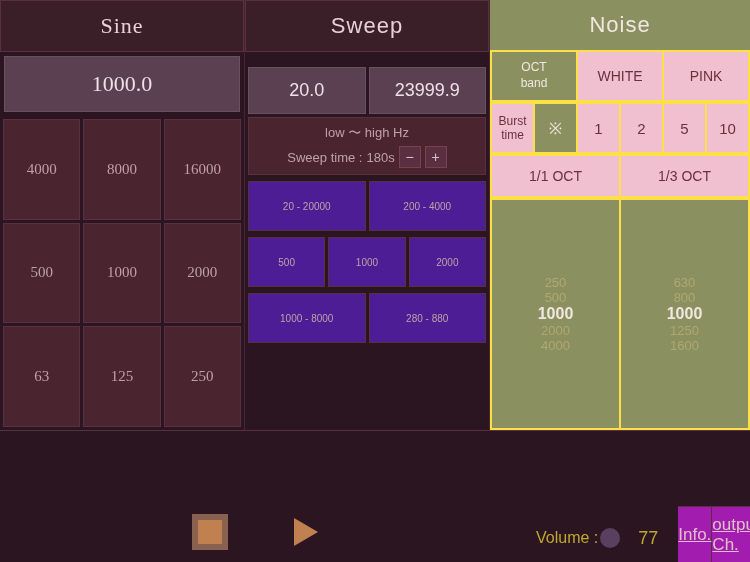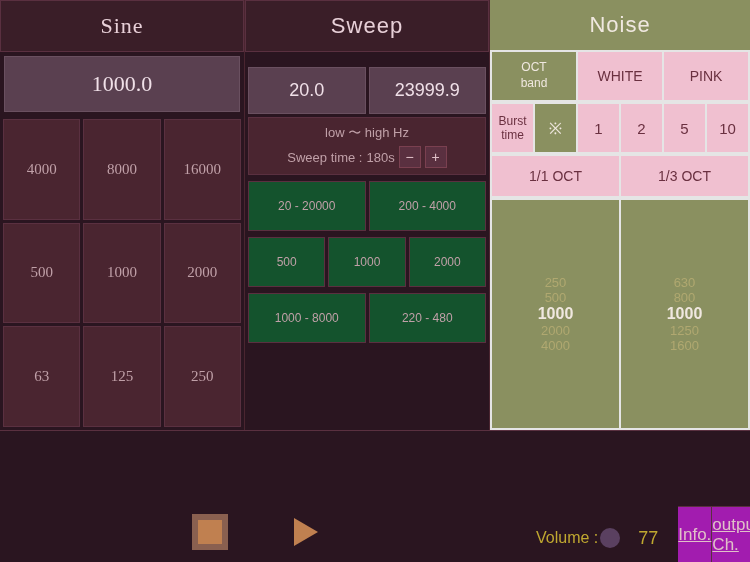--- a/index.html
+++ b/index.html
@@ -131,45 +131,45 @@
     }
 
     .sweep-grid {
       display: grid;
       grid-template-columns: 1fr 1fr 1fr;
       gap: 3px;
       padding: 3px;
     }
 
     .sweep-grid-cell {
-      background-color: #14532d;
-      display: flex;
-      align-items: center;
-      justify-content: center;
-      font-size: 12px;
+      background-color: #4c1d95;
+      display: flex;
+      align-items: center;
+      justify-content: center;
+      font-size: 10px;
       color: #c0a0a8;
       border: 1px solid #5a3040;
       min-height: 50px;
       text-align: center;
       cursor: pointer;
     }
 
     .sweep-grid-2col {
       display: grid;
       grid-template-columns: 1fr 1fr;
       gap: 3px;
       padding: 3px;
     }
 
     
     .noise-panel {
       flex: 1;
       display: flex;
       flex-direction: column;
-      background-color: #e5e5e5;
+      background-color: #fde047;
     }
 
     .noise-header {
       background-color: #8a9060;
       text-align: center;
       padding: 12px;
       font-size: 22px;
       color: #f0e8e0;
       letter-spacing: 1px;
     }
@@ -448,21 +448,21 @@
       </div>
 
       <div class="sweep-grid" style="grid-template-columns:1fr 1fr 1fr;">
         <div class="sweep-grid-cell">500</div>
         <div class="sweep-grid-cell">1000</div>
         <div class="sweep-grid-cell">2000</div>
       </div>
 
       <div class="sweep-grid-2col">
         <div class="sweep-grid-cell">1000 - 8000</div>
-        <div class="sweep-grid-cell">220 - 480</div>
+        <div class="sweep-grid-cell">280 - 880</div>
       </div>
     </div>
 
     <div class="noise-panel">
       <div class="noise-header">Noise</div>
 
       <div class="noise-oct-row">
         <div class="noise-oct-cell active" style="font-size:12px; line-height:1.3;">
           <span>OCT<br>band</span>
         </div>

